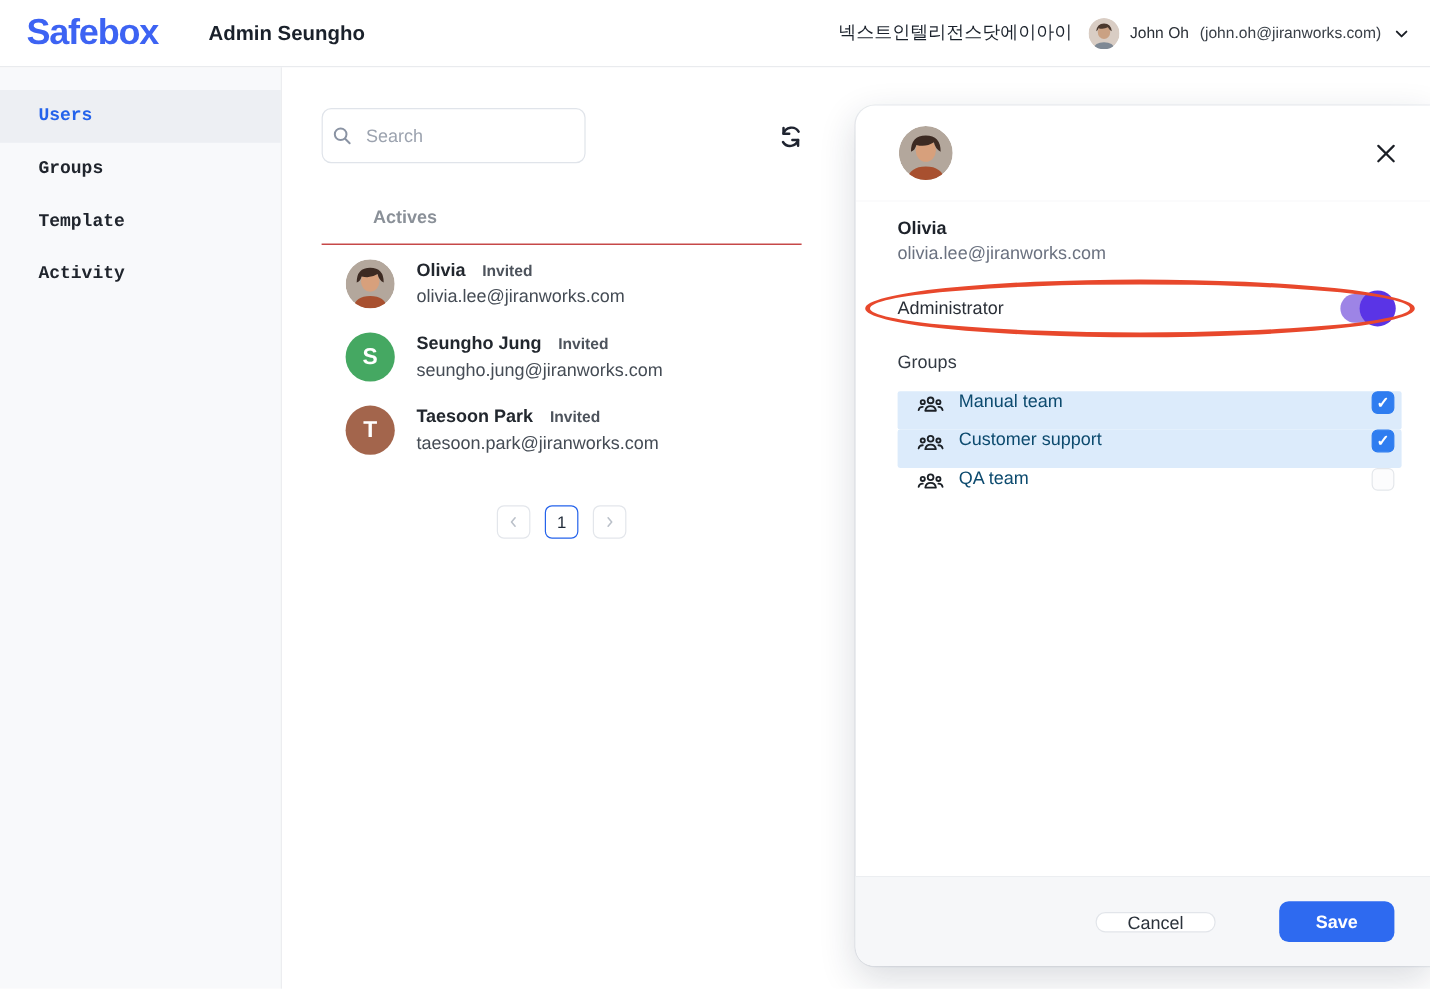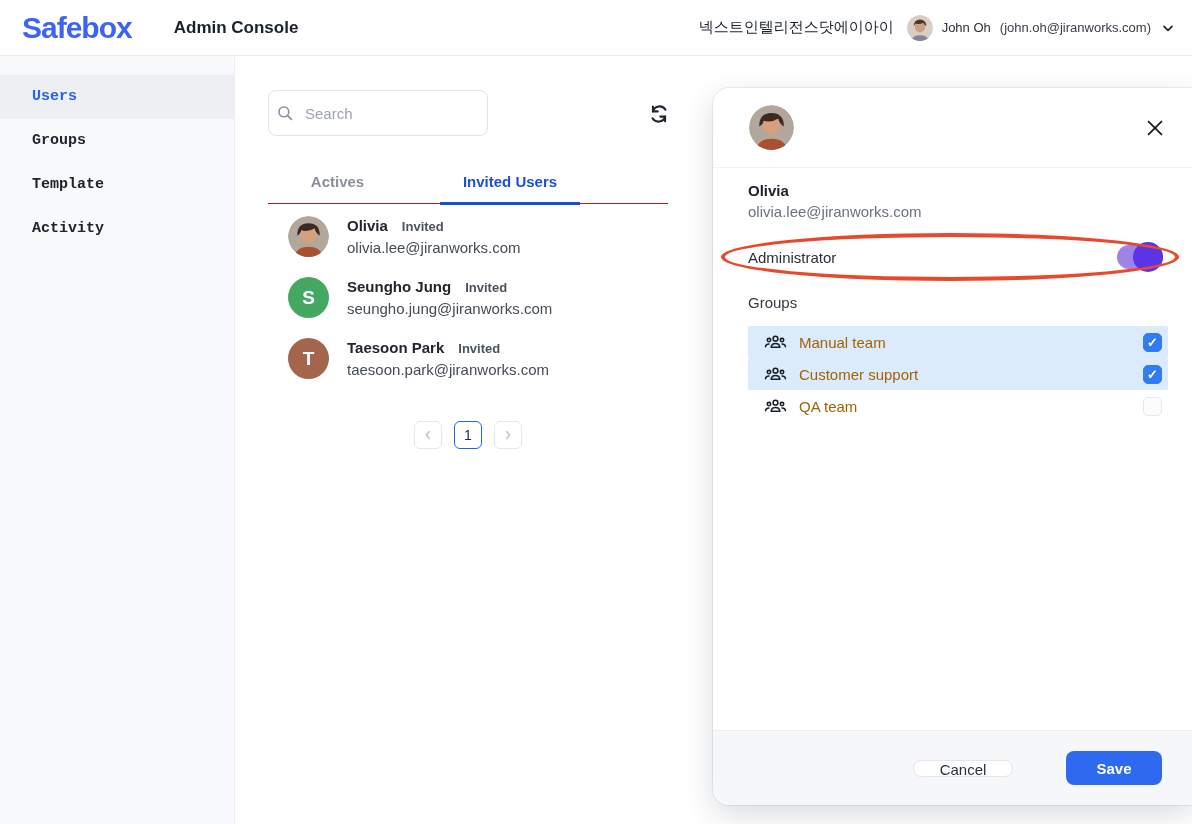--- a/index.html
+++ b/index.html
@@ -116,22 +116,22 @@
   }
   .toggle.on { background:#9d84e6; }
   .toggle .knob {
     position:absolute; top:-3px; left:-2px; width:30px; height:30px;
     border-radius:50%; background:#fff; transition:left .1s;
   }
   .toggle.on .knob { left:16px; background:#5a34e6; }
   .groups-label { position:absolute; left:35px; top:206px; font-size:15px; color:#333a43; }
   .group-list { position:absolute; left:35px; top:238px; width:420px; }
   .group-row {
-    height:32px; display:flex; align-items:center; cursor:pointer;
-    border-radius:2px; padding-left:16px; padding-right:6px; color:#a16207;
+    height:32px; display:flex; align-items:flex-start; cursor:pointer;
+    border-radius:2px; padding-left:16px; padding-right:6px; color:#0c4a6e;
   }
   .group-row.on { background:#dcebfb; }
   .g-icon { width:23px; height:23px; flex:0 0 auto; }
   .g-name { margin-left:12px; font-size:15px; }
   .g-check {
     margin-left:auto; width:19px; height:19px; border-radius:5px;
     background:#fcfcfd; border:1px solid #e4e7eb; cursor:pointer;
     display:flex; align-items:center; justify-content:center;
   }
   .group-row.on .g-check {
@@ -155,21 +155,21 @@
     border:none; font-size:15px; font-weight:700; color:#fff; cursor:pointer;
     font-family:"Liberation Sans", sans-serif;
     margin-left:43px;
   }
 </style>
 </head>
 <body>
 
 <header class="header">
   <span class="logo">Safebox</span>
-  <span class="app-title">Admin Console</span>
+  <span class="app-title">Admin Seungho</span>
   <div class="header-right">
     <span class="org-name">넥스트인텔리전스닷에이아이</span>
     <span class="header-avatar">
       <svg viewBox="0 0 40 40" width="26" height="26">
         <circle cx="20" cy="20" r="20" fill="#d9cdc4"></circle>
         <ellipse cx="20" cy="18" rx="8" ry="9" fill="#caa183"></ellipse>
         <path d="M10 17 q1-10 10-10 q9 0 10 10 q-3-1-5-5 q-6 3-12 1 q-1 3-3 4z" fill="#4a382d"></path>
         <path d="M6 40 q2-9 14-9 q12 0 14 9z" fill="#7e8894"></path>
       </svg>
     </span>
@@ -200,21 +200,20 @@
   <svg viewBox="0 0 24 24" width="26" height="26" fill="none" stroke="currentColor" stroke-width="1.9" stroke-linecap="round" stroke-linejoin="round">
     <path d="M6.4 9.6 a6.4 6.4 0 0 1 11.6 -1.6"></path>
     <polyline points="6.4,5.2 6.4,9.6 10.8,9.6"></polyline>
     <path d="M17.6 14.4 a6.4 6.4 0 0 1 -11.6 1.6"></path>
     <polyline points="17.6,18.8 17.6,14.4 13.2,14.4"></polyline>
   </svg>
 </button>
 
 <div class="tabs">
   <div class="tab tab-actives">Actives</div>
-  <div class="tab tab-invited">Invited Users</div>
 </div>
 
 <div class="user-list">
   <div class="user-row">
     <span class="u-avatar">
       <svg viewBox="0 0 40 40" width="41" height="41">
         <circle cx="20" cy="20" r="20" fill="#b3a79c"></circle>
         <ellipse cx="20" cy="18" rx="7.5" ry="8.5" fill="#d7a07c"></ellipse>
         <path d="M9 19 q0-12 11-12 q11 0 11 12 q-4-2-5-7 q-6 4-13 2 q-1 4-4 5z" fill="#3c2a22"></path>
         <path d="M6 40 q2-10 14-10 q12 0 14 10z" fill="#a8502f"></path>

